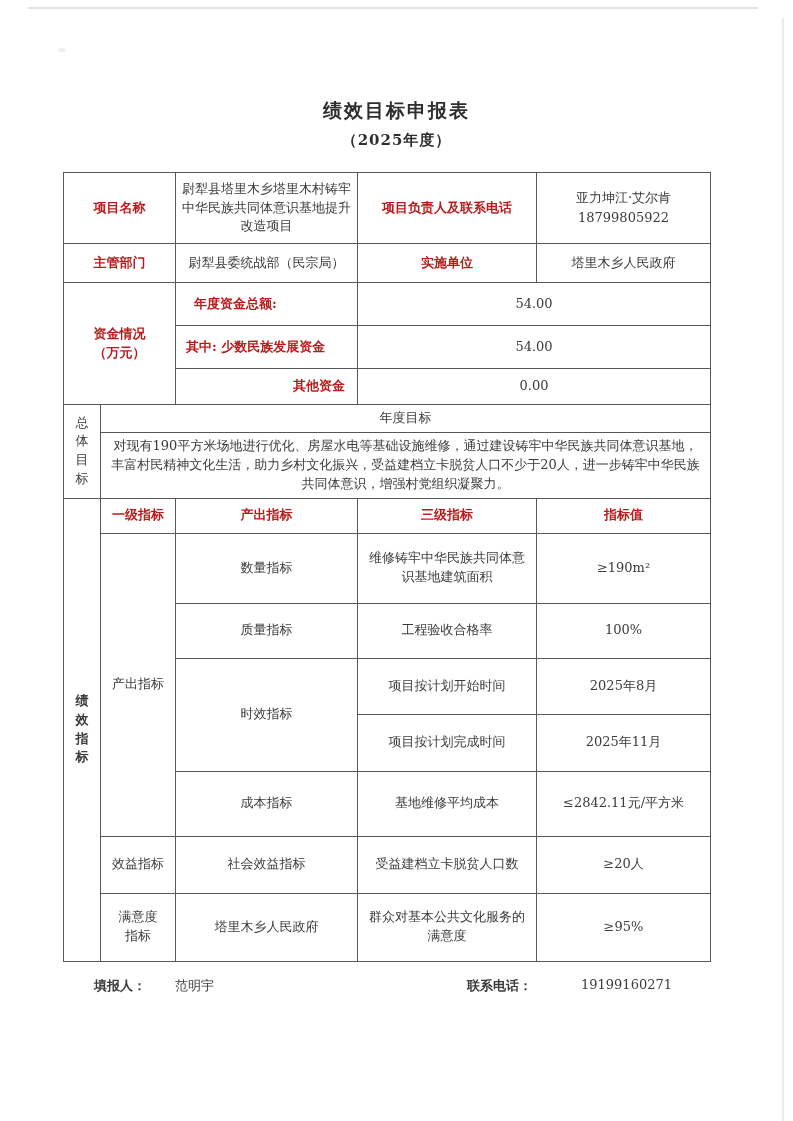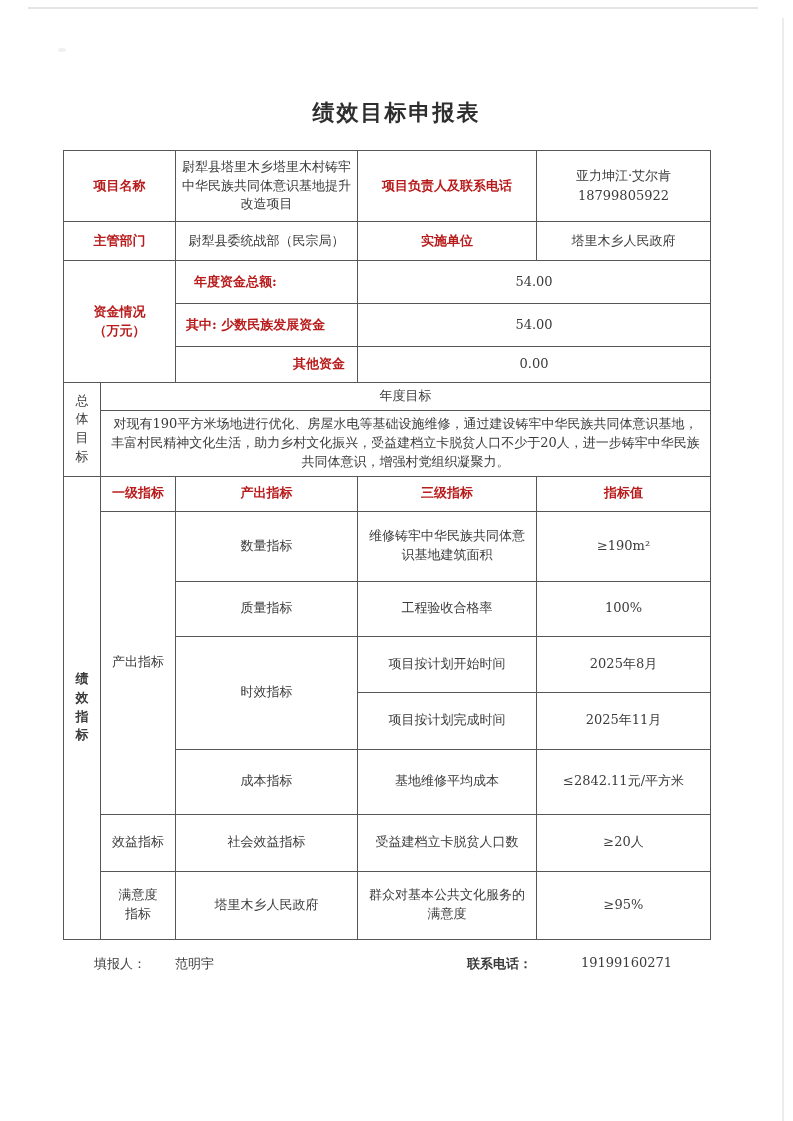--- a/index.html
+++ b/index.html
@@ -9,21 +9,21 @@
     background:#ffffff;
     font-family:"DejaVu Serif","Liberation Serif",serif;
     color:#3b3b3b;
     overflow:hidden;
   }
   
   .scan-top-line { position:absolute; top:7px; left:28px; width:730px; height:2px; background:#e4e4e4; }
   .scan-right-line { position:absolute; top:18px; bottom:0; right:9px; width:2px; background:#ececec; }
   .scan-smudge { position:absolute; top:48px; left:58px; width:8px; height:4px; background:#f0f0f0; border-radius:50%; }
 
-  .title { margin:0; padding-top:98px; text-align:center; font-size:22px; font-weight:bold; letter-spacing:2px; color:#2e2e2e; }
+  .title { margin:0; padding-top:98px; text-align:center; font-size:19px; font-weight:bold; letter-spacing:2px; color:#2e2e2e; }
   .subtitle { margin-top:7px; text-align:center; font-size:15px; font-weight:bold; letter-spacing:1px; color:#2e2e2e; }
 
   table.main {
     margin:22px 0 0 63px;
     border-collapse:collapse;
     table-layout:fixed;
     width:647px;
   }
   table.main td {
     border:1px solid #575757;
@@ -46,34 +46,35 @@
     padding:4px 9px !important;
     font-size:13px;
     line-height:1.6;
     vertical-align:top !important;
   }
   .wrap3 { line-height:1.55; }
   .contact-cell div { line-height:1.55; }
 
   .footer { position:relative; margin-left:63px; width:660px; height:26px; margin-top:15px; font-size:13px; }
   .footer span { position:absolute; top:0; white-space:nowrap; }
-  .f-filler-label { left:31px; font-weight:normal; }
+  .f-filler-label { left:31px; font-weight:bold; }
   .f-filler-name { left:112px; }
   .f-phone-label { left:404px; font-weight:bold; }
   .f-phone-value { left:518px; }
 </style>
 </head>
 <body>
 
 <div class="page">
   <div class="scan-top-line"></div>
   <div class="scan-right-line"></div>
   <div class="scan-smudge"></div>
 
   <div class="title">绩效目标申报表</div>
+  <div class="subtitle">（2025年度）</div>
 
   <table class="main">
     <colgroup>
       <col style="width:37px">
         <col style="width:75px">
         <col style="width:182px">
         <col style="width:179px">
         <col style="width:174px">
     </colgroup>
 

